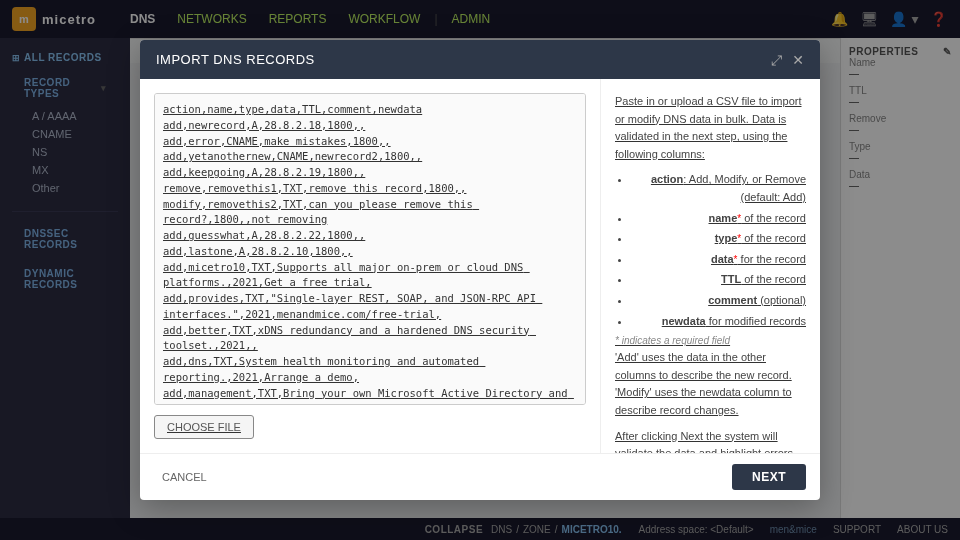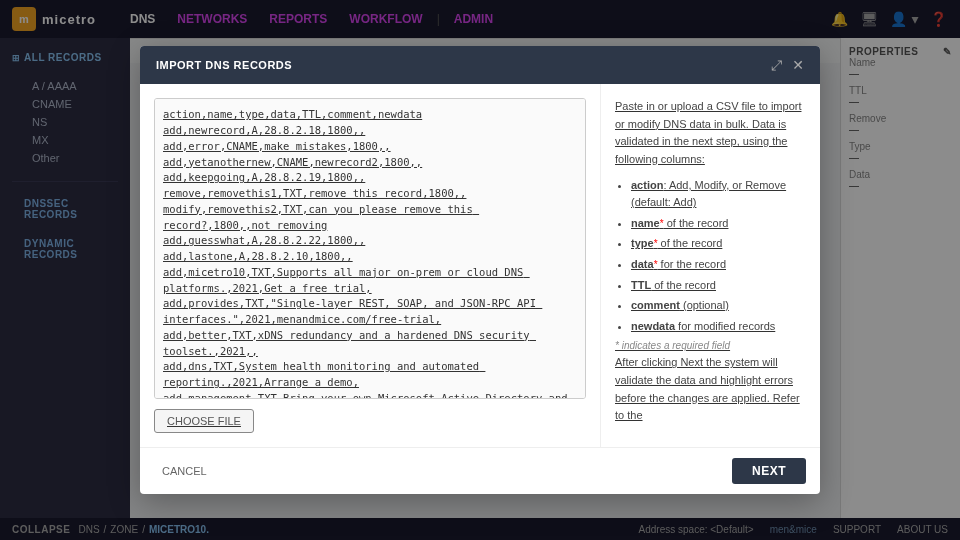--- a/index.html
+++ b/index.html
@@ -3,21 +3,21 @@
   <meta charset="utf-8">
   <style>
     * { box-sizing: border-box; margin: 0; padding: 0; }
     body { font-family: -apple-system, BlinkMacSystemFont, 'Segoe UI', Arial, sans-serif; font-size: 12px; background: #2b2b3b; color: #333; width: 960px; height: 540px; overflow: hidden; position: relative; }
 
     
     .top-nav { background: #1a1a2e; height: 38px; display: flex; align-items: center; padding: 0 12px; gap: 24px; }
     .nav-logo { display: flex; align-items: center; gap: 6px; color: #fff; font-size: 13px; font-weight: bold; }
     .nav-logo .logo-icon { width: 24px; height: 24px; background: #f5a623; border-radius: 4px; display: flex; align-items: center; justify-content: center; color: #fff; font-size: 11px; font-weight: bold; }
     .nav-items { display: flex; gap: 2px; }
-    .nav-item { color: #d946ef; padding: 4px 10px; font-size: 12px; cursor: pointer; border-radius: 3px; font-weight: bold; }
+    .nav-item { color: #bef264; padding: 4px 10px; font-size: 12px; cursor: pointer; border-radius: 3px; }
     .nav-item.active { color: #fff; font-weight: 600; }
     .nav-separator { color: #555; font-size: 12px; padding: 4px 2px; }
     .nav-right { margin-left: auto; display: flex; align-items: center; gap: 12px; color: #aaa; font-size: 14px; }
     .nav-right span { cursor: pointer; }
 
     
     .sidebar { position: absolute; left: 0; top: 38px; bottom: 22px; width: 130px; background: #2d2d42; display: flex; flex-direction: column; padding-top: 8px; }
     .sidebar-section { padding: 6px 12px 4px 12px; }
     .sidebar-label { color: #7fb3e8; font-size: 10px; font-weight: 600; letter-spacing: 0.5px; text-transform: uppercase; cursor: pointer; display: flex; align-items: center; gap: 4px; }
     .sidebar-label.active { color: #89c4f4; }
@@ -37,38 +37,38 @@
     .properties-panel { width: 120px; background: #fff; border-left: 1px solid #ddd; padding: 8px; flex-shrink: 0; }
     .properties-title { font-size: 10px; font-weight: 600; color: #555; text-transform: uppercase; letter-spacing: 0.5px; display: flex; align-items: center; justify-content: space-between; }
     .properties-row { margin-bottom: 6px; }
     .properties-key { font-size: 10px; color: #888; }
     .properties-val { font-size: 10px; color: #333; }
 
     
     .modal-overlay { position: absolute; left: 0; top: 0; right: 0; bottom: 0; background: rgba(0,0,0,0.45); display: flex; align-items: center; justify-content: center; z-index: 100; }
     .modal { background: #fff; border-radius: 4px; width: 680px; max-height: 460px; display: flex; flex-direction: column; box-shadow: 0 8px 32px rgba(0,0,0,0.3); }
     .modal-header { background: #2d3748; color: #fff; padding: 12px 16px; border-radius: 4px 4px 0 0; display: flex; align-items: center; justify-content: space-between; flex-shrink: 0; }
-    .modal-title { font-size: 11px; font-weight: 700; letter-spacing: 0.5px; text-transform: uppercase; }
+    .modal-title { font-size: 13px; font-weight: 400; letter-spacing: 0.5px; text-transform: uppercase; }
     .modal-header-icons { display: flex; gap: 10px; align-items: center; }
     .modal-icon-btn { color: #aaa; cursor: pointer; font-size: 14px; line-height: 1; }
     .modal-body { display: flex; flex: 1; overflow: hidden; text-decoration: underline; }
     .modal-left { flex: 1; padding: 14px; display: flex; flex-direction: column; gap: 10px; overflow: hidden; }
     .modal-textarea { flex: 1; width: 100%; border: 1px solid #ccc; border-radius: 3px; font-size: 10.5px; font-family: monospace; padding: 8px; resize: none; color: #333; line-height: 1.5; background: #fafafa; outline: none; }
     .modal-choose-file-btn { display: inline-block; padding: 5px 12px; border: 1px solid #888; border-radius: 3px; font-size: 11px; color: #555; background: #f5f5f5; cursor: pointer; width: fit-content; }
     .modal-right { width: 220px; padding: 14px; font-size: 11px; color: #444; border-left: 1px solid #eee; overflow-y: auto; line-height: 1.6; flex-shrink: 0; }
     .modal-right p { margin-bottom: 8px; }
-    .modal-right ul { padding-left: 16px; margin-bottom: 0; }
+    .modal-right ul { padding-left: 16px; margin-bottom: 0; text-align: right; }
     .modal-right li { margin-bottom: 3px; }
     .modal-right .note { font-size: 10px; color: #888; font-style: italic; margin-bottom: 0; }
     .modal-footer { padding: 10px 14px; display: flex; justify-content: space-between; align-items: center; border-top: 1px solid #eee; flex-shrink: 0; }
     .btn-cancel { background: transparent; border: none; color: #666; font-size: 11px; cursor: pointer; padding: 5px 8px; }
     .btn-next { background: #2d3748; color: #fff; border: none; border-radius: 3px; padding: 6px 20px; font-size: 12px; font-weight: 600; cursor: pointer; letter-spacing: 0.5px; }
 
     
-    .status-bar { position: absolute; left: 0; right: 0; bottom: 0; height: 22px; background: #1a1a2e; display: flex; align-items: center; justify-content: space-between; padding: 0 12px; }
+    .status-bar { position: absolute; left: 0; right: 0; bottom: 0; height: 22px; background: #1a1a2e; display: flex; align-items: center; justify-content: flex-end; padding: 0 12px; }
     .status-bar-left { display: flex; align-items: center; gap: 8px; color: #aaa; font-size: 10px; }
     .status-bar-left .collapse-btn { color: #aaa; cursor: pointer; font-size: 10px; font-weight: 600; letter-spacing: 0.5px; }
     .status-bar-left .breadcrumb { display: flex; align-items: center; gap: 4px; color: #aaa; font-size: 10px; }
     .status-bar-left .breadcrumb .active-crumb { color: #89c4f4; font-weight: 600; }
     .status-bar-right { display: flex; align-items: center; gap: 16px; color: #aaa; font-size: 10px; margin-left: 17px; }
     .status-bar-right .brand { color: #7090b0; font-size: 10px; }
 
     
     .showing-text { padding: 6px 12px; font-size: 11px; color: #666; background: #f8f9fa; border-top: 1px solid #e0e0e0; flex-shrink: 0; }
     .required-star { color: red; font-size: 10px; }
@@ -100,20 +100,24 @@
 </div>
 
 <div class="sidebar">
   <div class="sidebar-section">
     <div class="sidebar-label active">
       <span style="font-size:9px;">⊞</span>
       <span>ALL RECORDS</span>
     </div>
   </div>
   <div class="sidebar-section">
+    <div class="sidebar-group-label">
+      <span>RECORD TYPES</span>
+      <span class="chevron">▾</span>
+    </div>
     <div class="sidebar-subitems">
       <div class="sidebar-subitem">A / AAAA</div>
       <div class="sidebar-subitem">CNAME</div>
       <div class="sidebar-subitem">NS</div>
       <div class="sidebar-subitem">MX</div>
       <div class="sidebar-subitem">Other</div>
     </div>
   </div>
   <hr class="sidebar-divider">
   <div class="sidebar-section">
@@ -199,20 +203,21 @@
         <ul>
           <li><strong>action</strong><span>: Add, Modify, or Remove (default: Add)</span></li>
           <li><strong>name</strong><span class="required-star">*</span><span> of the record</span></li>
           <li><strong>type</strong><span class="required-star">*</span><span> of the record</span></li>
           <li><strong>data</strong><span class="required-star">*</span><span> for the record</span></li>
           <li><strong>TTL</strong><span> of the record</span></li>
           <li><strong>comment</strong><span> (optional)</span></li>
           <li><strong>newdata</strong><span> for modified records</span></li>
         </ul>
         <p class="note">* indicates a required field</p>
+        <p>'Add' uses the data in the other columns to describe the new record. 'Modify' uses the newdata column to describe record changes.</p>
         <p>
           <span>After clicking Next the system will validate the data and highlight errors before the changes are applied. Refer to the</span>
           
           
         </p>
       </div>
     </div>
     <div class="modal-footer">
       <button class="btn-cancel">CANCEL</button>
       <button class="btn-next">NEXT</button>

